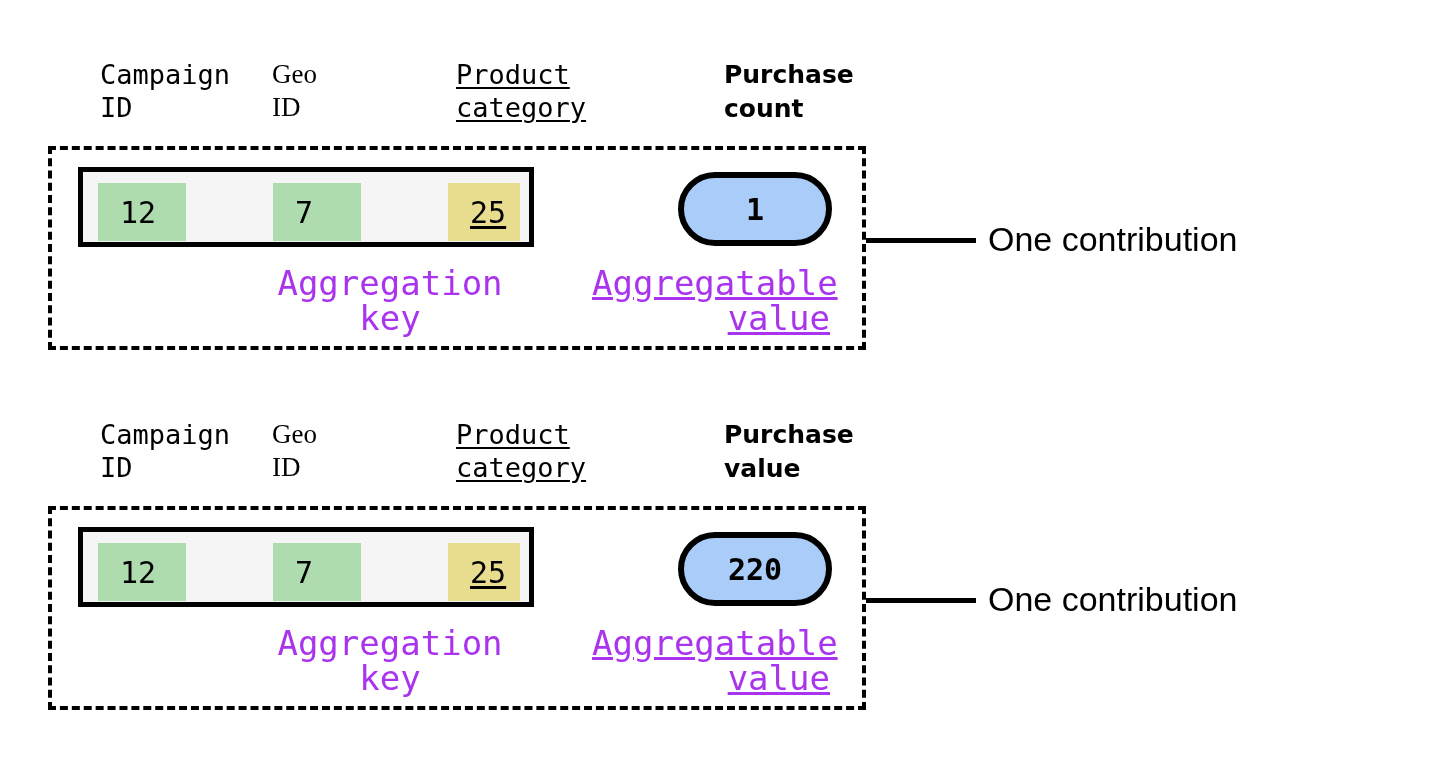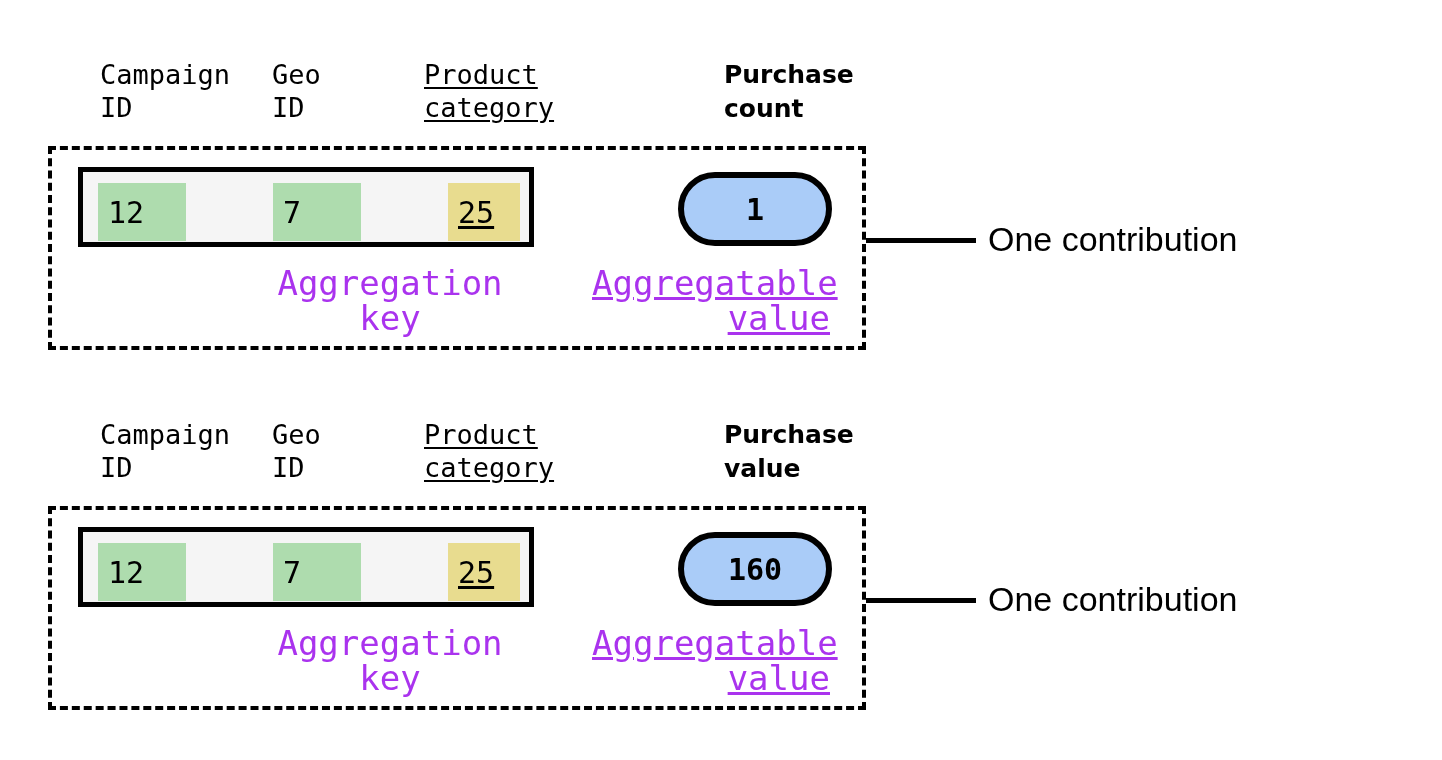--- a/index.html
+++ b/index.html
@@ -37,22 +37,22 @@
   .hdr {
     position: absolute;
     font-family: "DejaVu Sans Mono", monospace;
     font-size: 27px;
     line-height: 33px;
     font-weight: 400;
     color: #000000;
     white-space: pre-line;
   }
   .hdr-campaign { left: 100px; top: 0px; }
-  .hdr-geo      { left: 272px; top: 0px; }
-  .hdr-product  { left: 424px; top: 0px; text-decoration: underline; text-underline-offset: 3px; }
+  .hdr-geo      { left: 272px; top: 0px; font-family: Liberation Serif, serif; }
+  .hdr-product  { left: 456px; top: 0px; text-decoration: underline; text-underline-offset: 3px; }
   .hdr-purchase {
     left: 680px; top: 0px;
     font-family: "DejaVu Sans", sans-serif;
     font-weight: bold;
     font-size: 25px;
     line-height: 34px;
     margin-left: 44px;
   }
 
   
@@ -76,21 +76,21 @@
     border: 5px solid #000000;
     background: #f5f5f5;
     box-sizing: border-box;
   }
   .cell {
     position: absolute;
     top: 11px;
     height: 58px;
     display: flex;
     align-items: center;
-    padding-left: 10px;
+    padding-left: 22px;
     box-sizing: border-box;
     font-family: "DejaVu Sans Mono", monospace;
     font-size: 30px;
     color: #000000;
   }
   .cell-campaign { left: 15px;  width: 88px;  background: #aedcae; }
   .cell-geo      { left: 190px; width: 88px;  background: #aedcae; }
   .cell-product  { left: 365px; width: 72px;  background: #e8dc8f; text-decoration: underline; text-underline-offset: 3px; }
 
   
@@ -204,21 +204,21 @@
   </div>
 
   <div class="dashed-box"></div>
 
   <div class="key-row">
     <div class="cell cell-campaign">12</div>
     <div class="cell cell-geo">7</div>
     <div class="cell cell-product">25</div>
   </div>
 
-  <div class="value-pill">160</div>
+  <div class="value-pill">220</div>
 
   <div class="annot annot-key">Aggregation key</div>
   <div class="annot annot-value">Aggregatable
 value</div>
 
   <div class="callout-line"></div>
   <div class="callout-label">One contribution</div>
 </div>
 
 </body></html>

